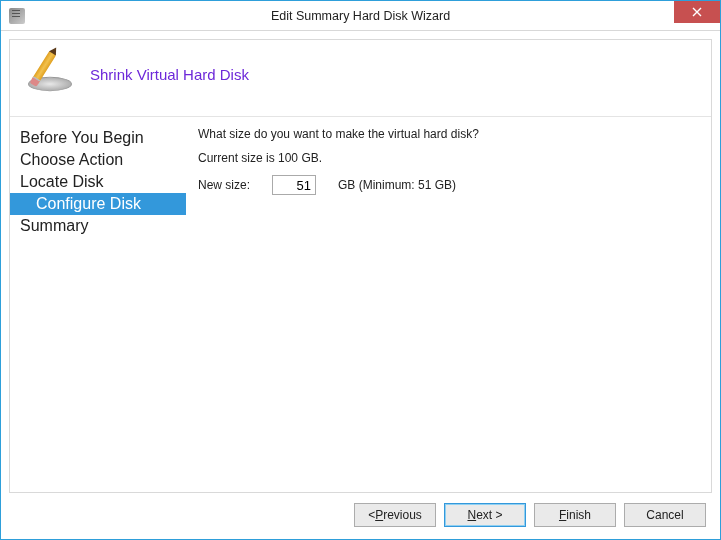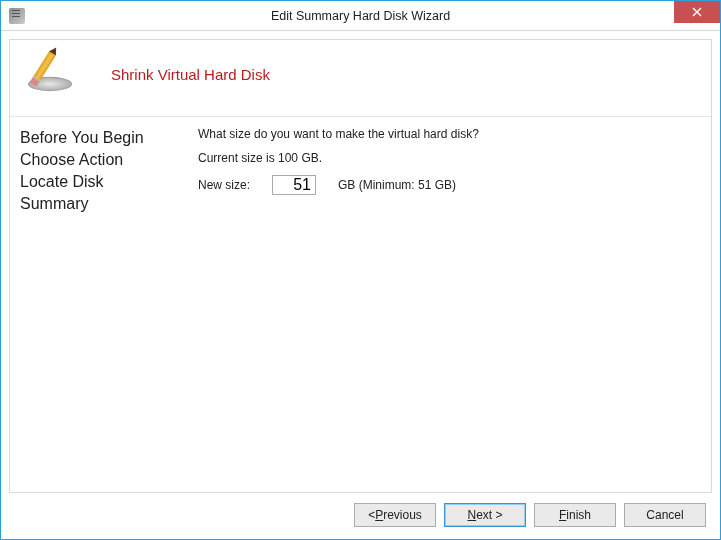--- a/index.html
+++ b/index.html
@@ -112,22 +112,21 @@
     content:"";
     position:absolute;
     left:0; bottom:-4px;
     width:8px;height:6px;
     background:#d88;
     border-top:2px solid #bbb;
     border-radius:0 0 2px 2px;
   }
   .header-title {
     font-size: 15px;
-    color: #b91c1c;
-    margin-left: 21px;
+    color: #6d28d9;
   }
   .body {
     flex: 1;
     display: flex;
   }
   .sidebar {
     width: 176px;
     padding: 10px 0 0 0;
   }
   .step {
@@ -150,21 +149,21 @@
   }
   .main p { margin: 0 0 10px 0; }
   .size-row {
     display: flex;
     align-items: center;
     gap: 22px;
   }
   .size-row input {
     width: 44px;
     height: 20px;
-    font-size: 16px;
+    font-size: 13px;
     font-family: inherit;
     text-align: right;
     padding: 0 4px;
     border: 1px solid #aaa;
   }
   .buttons {
     display: flex;
     justify-content: flex-end;
     gap: 8px;
     padding: 10px 6px 4px 6px;
@@ -209,20 +208,21 @@
         <div class="disk"></div>
         <div class="pencil"></div>
       </div>
       <div class="header-title">Shrink Virtual Hard Disk</div>
     </div>
     <div class="body">
       <div class="sidebar">
         <div class="step">Before You Begin</div>
         <div class="step">Choose Action</div>
         <div class="step">Locate Disk</div>
+        <div class="step indent selected">Configure Disk</div>
         <div class="step">Summary</div>
       </div>
       <div class="main">
         <p>What size do you want to make the virtual hard disk?</p>
         <p>Current size is 100 GB.</p>
         <div class="size-row">
           <span>New size:</span>
           <input type="text" value="51" style="">
           <span>GB (Minimum: 51 GB)</span>
         </div>

